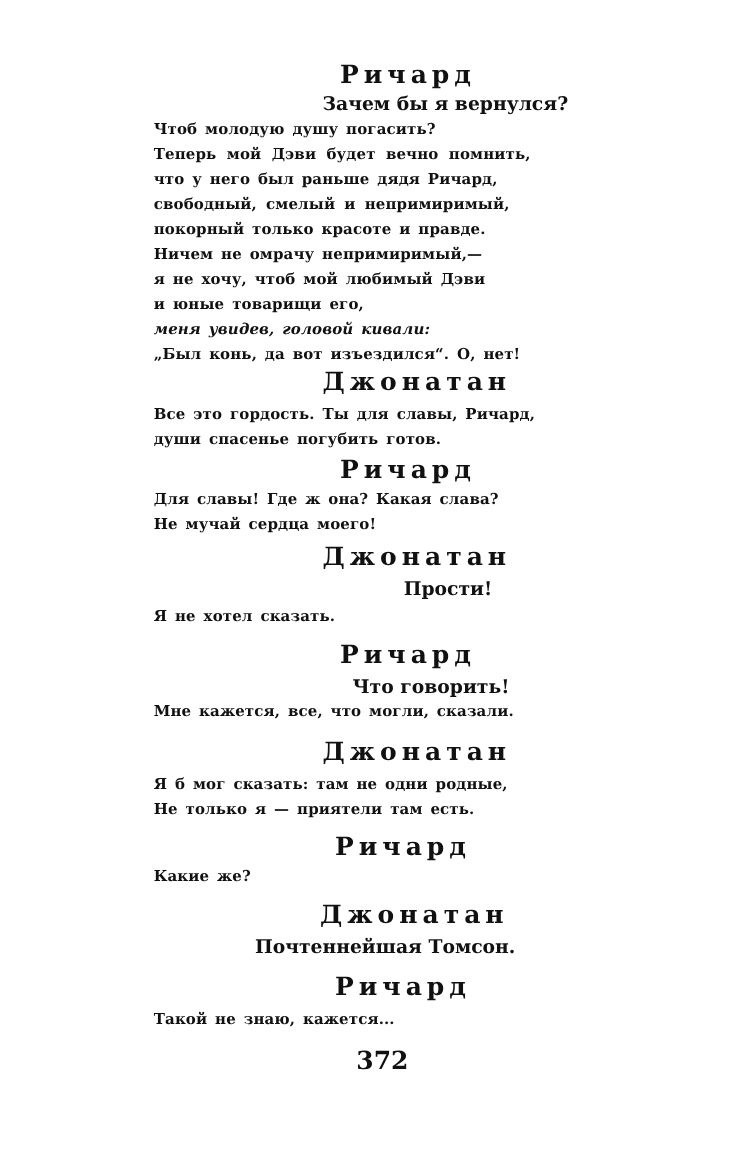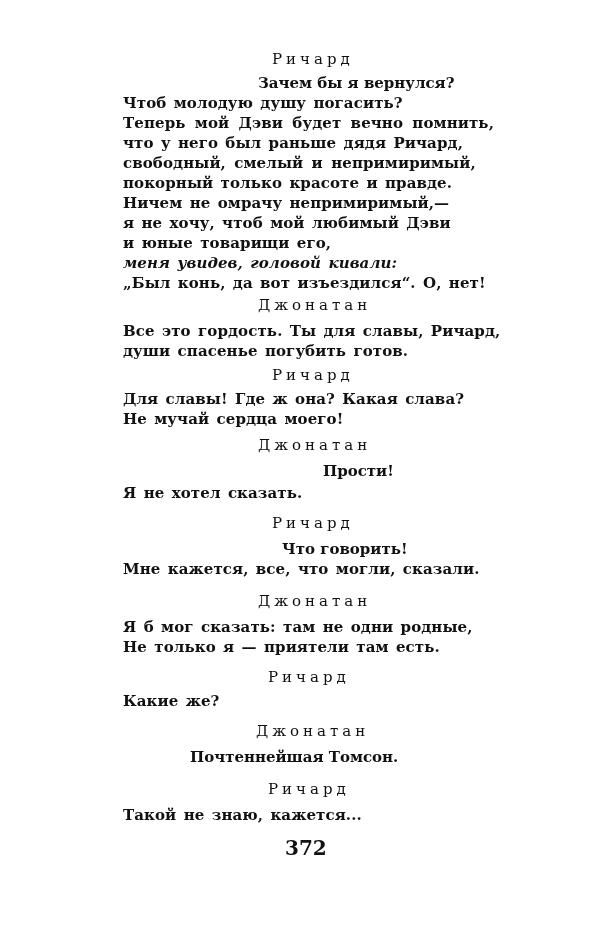--- a/index.html
+++ b/index.html
@@ -4,26 +4,26 @@
 <style>
   html, body { margin: 0; padding: 0; background: #ffffff; }
   body {
     width: 600px; height: 932px; position: relative; overflow: hidden;
     font-family: "DejaVu Serif", "Liberation Serif", serif;
     color: #111111;
   }
   .page { position: absolute; left: 0; top: 0; width: 600px; height: 932px; }
   .line {
     position: absolute; left: 123px; white-space: nowrap;
-    font-size: 15px; font-weight: bold; line-height: 18px;
+    font-size: 12px; font-weight: bold; line-height: 18px;
     letter-spacing: 0.1px; word-spacing: 2px;
   }
   .speaker {
-    position: absolute; white-space: nowrap; font-weight: normal;
-    font-size: 15px; letter-spacing: 4px; line-height: 18px;
+    position: absolute; white-space: nowrap; font-weight: bold;
+    font-size: 20px; letter-spacing: 4px; line-height: 18px;
   }
   .indent { position: absolute; white-space: nowrap; font-weight: bold; font-size: 15px; line-height: 18px; }
   .pageno {
     position: absolute; left: 285px; top: 836px; font-size: 20px; font-weight: bold;
   }
 </style>
 </head>
 <body>
 
 <div class="page">
@@ -58,19 +58,19 @@
   <div class="line" style="top:560px;">Мне кажется, все, что могли, сказали.</div>
 
   <div class="speaker" style="left:258px; top:592px;">Джонатан</div>
   <div class="line" style="top:618px;">Я б мог сказать: там не одни родные,</div>
   <div class="line" style="top:638px;">Не только я — приятели там есть.</div>
 
   <div class="speaker" style="left:268px; top:668px;">Ричард</div>
   <div class="line" style="top:692px;">Какие же?</div>
 
   <div class="speaker" style="left:256px; top:722px;">Джонатан</div>
-  <div class="indent" style="left:190px; top:748px;">Почтеннейшая Томсон.</div>
+  <div class="indent" style="left:204px; top:748px;">Почтеннейшая Томсон.</div>
 
   <div class="speaker" style="left:268px; top:780px;">Ричард</div>
   <div class="line" style="top:806px;">Такой не знаю, кажется...</div>
 
   <div class="pageno">372</div>
 </div>
 
 </body></html>

